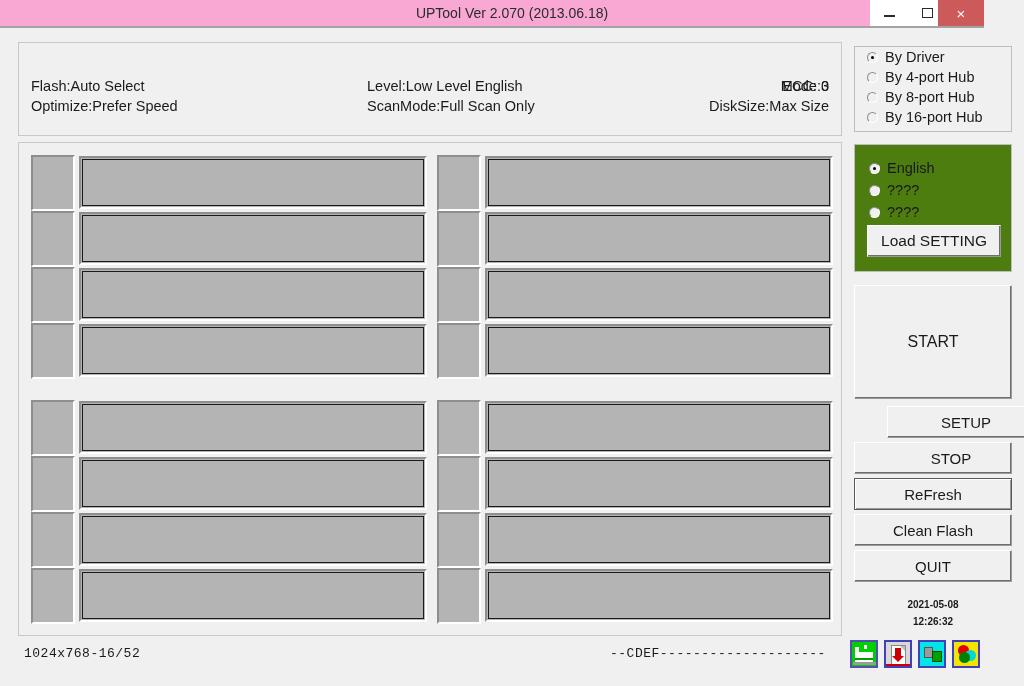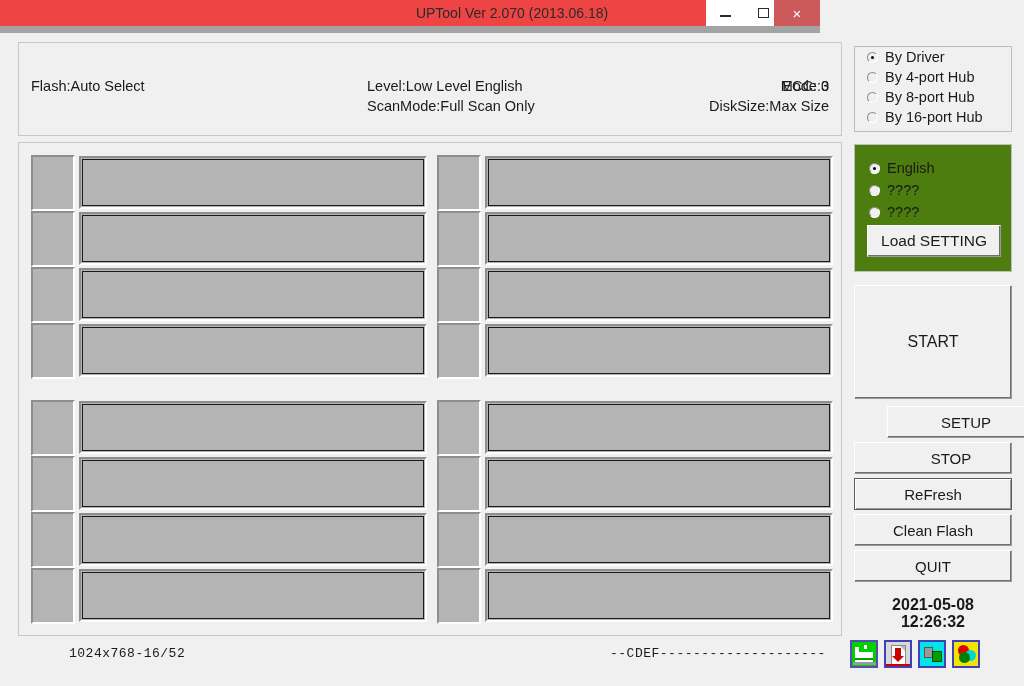--- a/index.html
+++ b/index.html
@@ -6,23 +6,23 @@
   html,body{margin:0;padding:0;}
   body{
     width:1024px;height:686px;overflow:hidden;
     background:#f0f0f0;
     font-family:"Liberation Sans", sans-serif;
     -webkit-font-smoothing:none;
   }
 
   
   #titlebar{
-    position:absolute;left:0;top:0;width:820px;height:26px;
-    background:#ef4444;
-    border-bottom:7px solid #a3a3a3;
+    position:absolute;left:0;top:0;width:984px;height:26px;
+    background:#f9a8d4;
+    border-bottom:2px solid #a3a3a3;
   }
   #title-text{
     position:absolute;left:0;top:0;width:1024px;height:26px;
     line-height:26px;text-align:center;
     font-size:14px;color:#2b2b2b;
     pointer-events:none;
   }
   .wbtn{
     position:absolute;top:0;height:26px;width:38px;
     display:flex;align-items:center;justify-content:center;
@@ -109,21 +109,21 @@
 
   #btn-start{position:absolute;left:854px;top:285px;width:158px;height:114px;font-size:16px;}
   #btn-setup{position:absolute;left:854px;top:406px;width:158px;height:32px;margin-left:33px;}
   #btn-stop{position:absolute;left:854px;top:442px;width:158px;height:32px;padding-left:36px;}
   #btn-refresh{position:absolute;left:854px;top:478px;width:158px;height:32px;}
   #btn-cleanflash{position:absolute;left:854px;top:514px;width:158px;height:32px;}
   #btn-quit{position:absolute;left:854px;top:550px;width:158px;height:32px;}
 
   #clock{
     position:absolute;left:854px;top:596px;width:158px;
-    text-align:center;font-size:16px;font-weight:bold;color:#1a1a1a;
+    text-align:center;font-size:10px;font-weight:bold;color:#1a1a1a;
     line-height:17px;
   }
 
   
   #tray{
     position:absolute;left:850px;top:640px;width:166px;height:30px;
     display:flex;gap:6px;
   }
   .tray-icon{
     width:28px;height:28px;box-sizing:border-box;
@@ -197,21 +197,21 @@
     border:1px solid #1a1a1a;
   }
 
   
   #statusbar{
     position:absolute;left:18px;top:642px;width:824px;height:28px;
   }
   #status-left{
     position:absolute;left:6px;top:4px;
     font-family:"Liberation Mono","DejaVu Sans Mono",monospace;
-    font-size:13px;color:#1a1a1a;letter-spacing:0.5px;margin-left:45px;
+    font-size:13px;color:#1a1a1a;letter-spacing:0.5px;
   }
   #status-right{
     position:absolute;left:592px;top:4px;
     font-family:"Liberation Mono","DejaVu Sans Mono",monospace;
     font-size:13px;color:#1a1a1a;letter-spacing:0.5px;white-space:pre;
   }
 </style>
 </head>
 <body>
 
@@ -229,20 +229,21 @@
 </div>
 
 <div id="info-panel">
   <div class="info-row" id="info-row1">
     <div class="info-cell ic-left">Flash:Auto Select</div>
     <div class="info-cell ic-mid">Level:Low Level English</div>
     <div class="info-cell ic-right">Mode:3</div>
   </div>
   <div id="info-ecc">ECC: 0</div>
   <div class="info-row" id="info-row2">
+    <div class="info-cell ic-left">Optimize:Prefer Speed</div>
     <div class="info-cell ic-mid">ScanMode:Full Scan Only</div>
     <div class="info-cell ic-right">DiskSize:Max Size</div>
   </div>
 </div>
 
 <div id="conn-box">
   <div class="radio-list" id="conn-list">
       <div class="radio-item">
         <span class="radio-mark on"></span>
         <span>By Driver</span>

